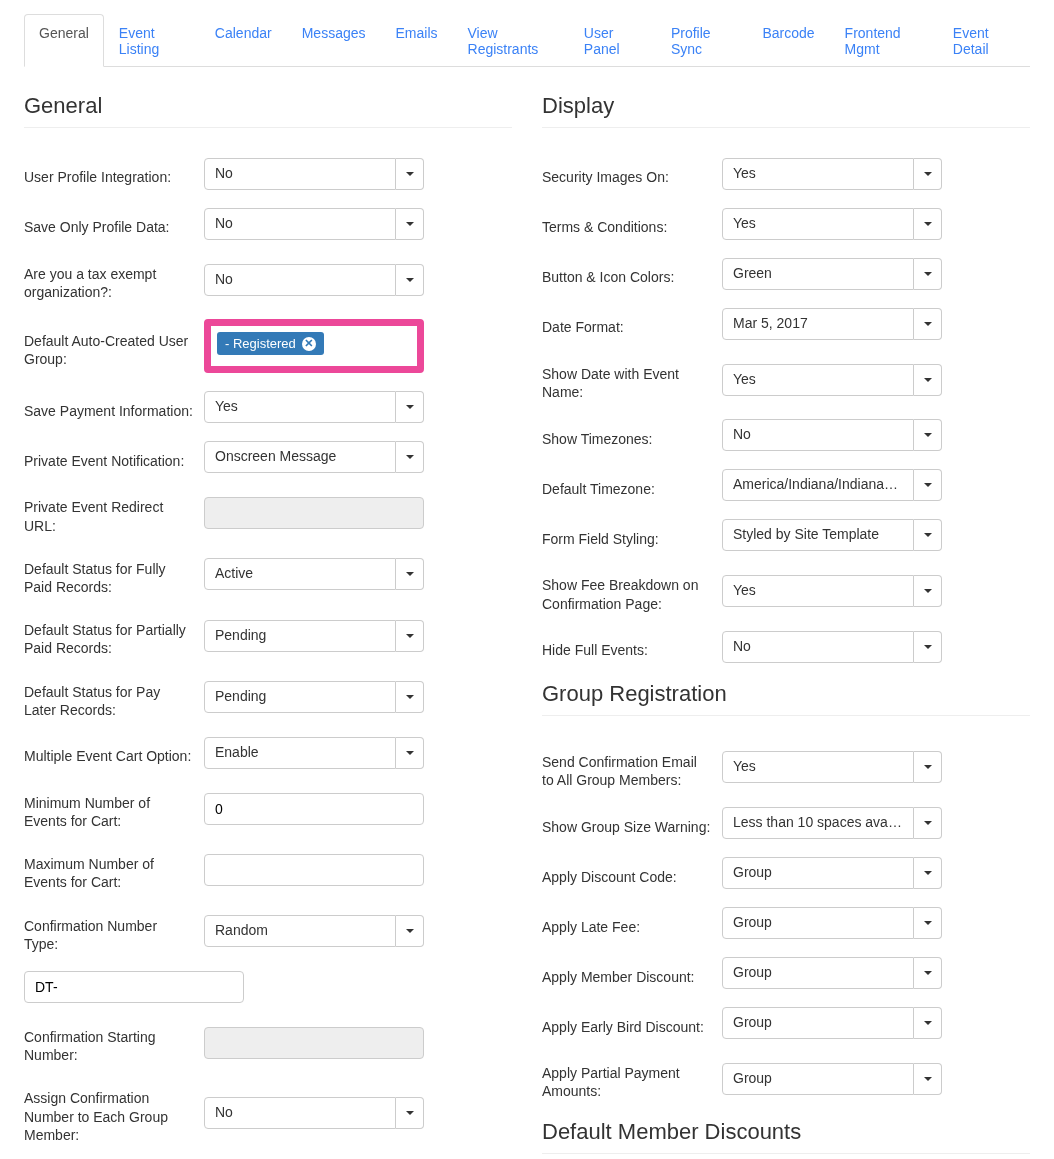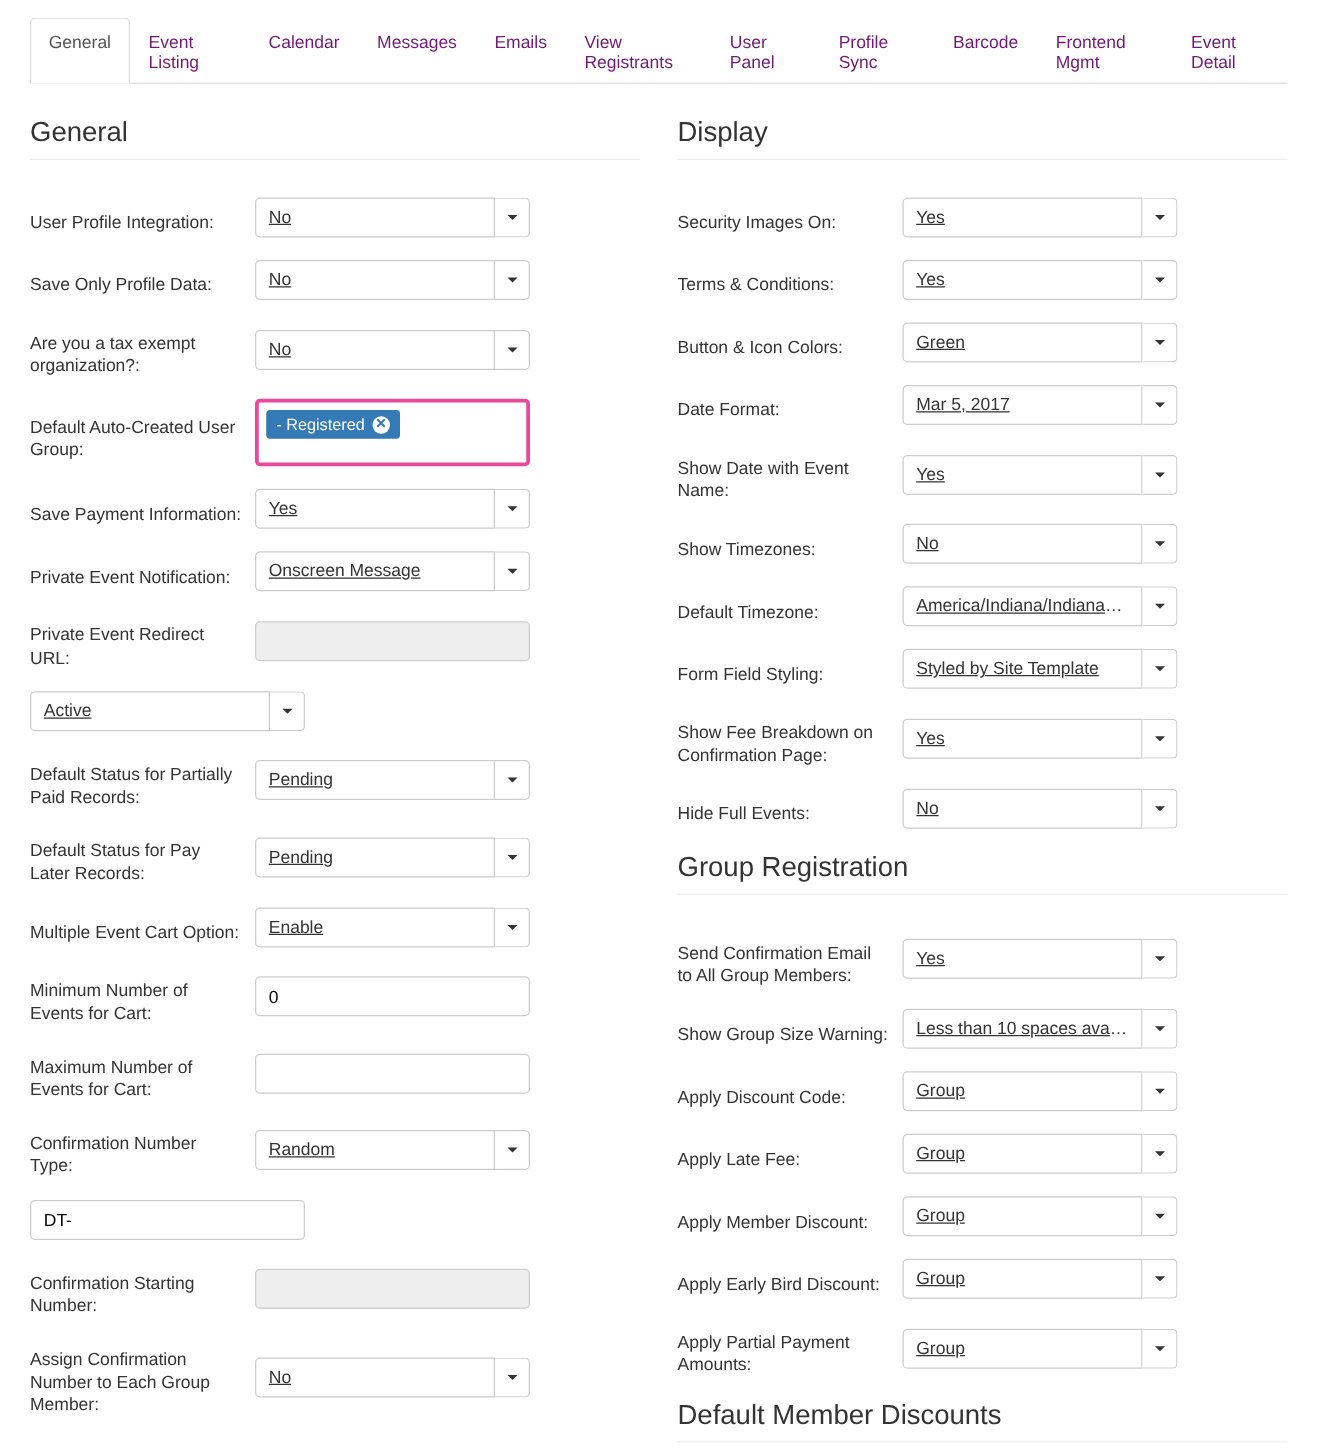--- a/index.html
+++ b/index.html
@@ -1,33 +1,33 @@
 <!DOCTYPE html>
 <html><head>
 <meta charset="utf-8">
 <style>
 * { box-sizing: border-box; margin: 0; padding: 0; }
 body { font-family: -apple-system, BlinkMacSystemFont, "Segoe UI", Helvetica, Arial, sans-serif; background: #fff; color: #333; font-size: 14px; }
 .container { padding: 0 10px; }
 .tabs { display: flex; border-bottom: 1px solid #ddd; margin: 14px 14px 0 14px; }
-.tab { padding: 10px 14px; color: #701a75; cursor: pointer; border: 1px solid transparent; border-bottom: none; margin-bottom: -1px; font-size: 14px; }
+.tab { padding: 10px 14px; color: #3b82f6; cursor: pointer; border: 1px solid transparent; border-bottom: none; margin-bottom: -1px; font-size: 14px; }
 .tab.active { color: #555; background: #fff; border: 1px solid #ddd; border-bottom-color: #fff; border-radius: 4px 4px 0 0; }
 .cols { display: flex; gap: 30px; padding: 20px 14px; }
 .col { flex: 1; min-width: 0; }
 .section-title { font-size: 22px; font-weight: 400; color: #333; border-bottom: 1px solid #eee; padding-bottom: 8px; margin-bottom: 30px; margin-top: 6px; }
 .form-row { display: flex; align-items: center; margin-bottom: 18px; }
 .form-label { width: 180px; flex-shrink: 0; padding-top: 7px; padding-right: 10px; color: #333; line-height: 1.3; }
 .form-control-wrap { flex: 1; max-width: 220px; }
 .dropdown { display: flex; width: 100%; }
-.dropdown-main { flex: 1; background: #fff; border: 1px solid #ccc; border-radius: 4px 0 0 4px; padding: 6px 10px; text-align: left; font-size: 14px; color: #333; min-height: 32px; white-space: nowrap; overflow: hidden; text-overflow: ellipsis; text-decoration: underline; }
+.dropdown-main { flex: 1; background: #fff; border: 1px solid #ccc; border-radius: 4px 0 0 4px; padding: 6px 10px; text-align: left; font-size: 14px; color: #333; min-height: 32px; white-space: nowrap; overflow: hidden; text-overflow: ellipsis; }
 .dropdown-caret { width: 28px; background: #fff; border: 1px solid #ccc; border-left: none; border-radius: 0 4px 4px 0; display: flex; align-items: center; justify-content: center; }
 .caret-icon { width: 0; height: 0; border-left: 4px solid transparent; border-right: 4px solid transparent; border-top: 4px solid #333; }
 .text-input { width: 100%; border: 1px solid #ccc; border-radius: 4px; padding: 6px 10px; font-size: 14px; min-height: 32px; background: #fff; }
 .text-input.disabled { background: #eee; }
-.tag-box { width: 100%; border: 3px solid #ec4899; border-radius: 4px; padding: 6px; min-height: 54px; background: #fff; }
+.tag-box { width: 100%; border: 7px solid #ec4899; border-radius: 4px; padding: 6px; min-height: 54px; background: #fff; }
 .tag { display: inline-flex; align-items: center; background: #337ab7; color: #fff; border-radius: 3px; padding: 4px 8px; font-size: 13px; gap: 6px; }
 .tag-close { width: 14px; height: 14px; border-radius: 50%; background: #fff; color: #337ab7; display: inline-flex; align-items: center; justify-content: center; font-size: 11px; font-weight: bold; line-height: 1; }
 </style>
 </head>
 <body>
 
 <div class="container">
   <div class="tabs">
     <div class="tab active">General</div>
     <div class="tab">Event Listing</div>
@@ -118,20 +118,21 @@
             </div>
           </div>
       </div>
 
       <div class="form-row">
         <div class="form-label">Private Event Redirect URL:</div>
         <div class="form-control-wrap"><input class="text-input disabled" disabled="" value="" style=""></div>
       </div>
 
       <div class="form-row">
+        <div class="form-label">Default Status for Fully Paid Records:</div>
         <div class="form-control-wrap">
             <div class="dropdown">
               <div class="dropdown-main">Active</div>
               <div class="dropdown-caret">
                 <span class="caret-icon"></span>
               </div>
             </div>
           </div>
       </div>
 

